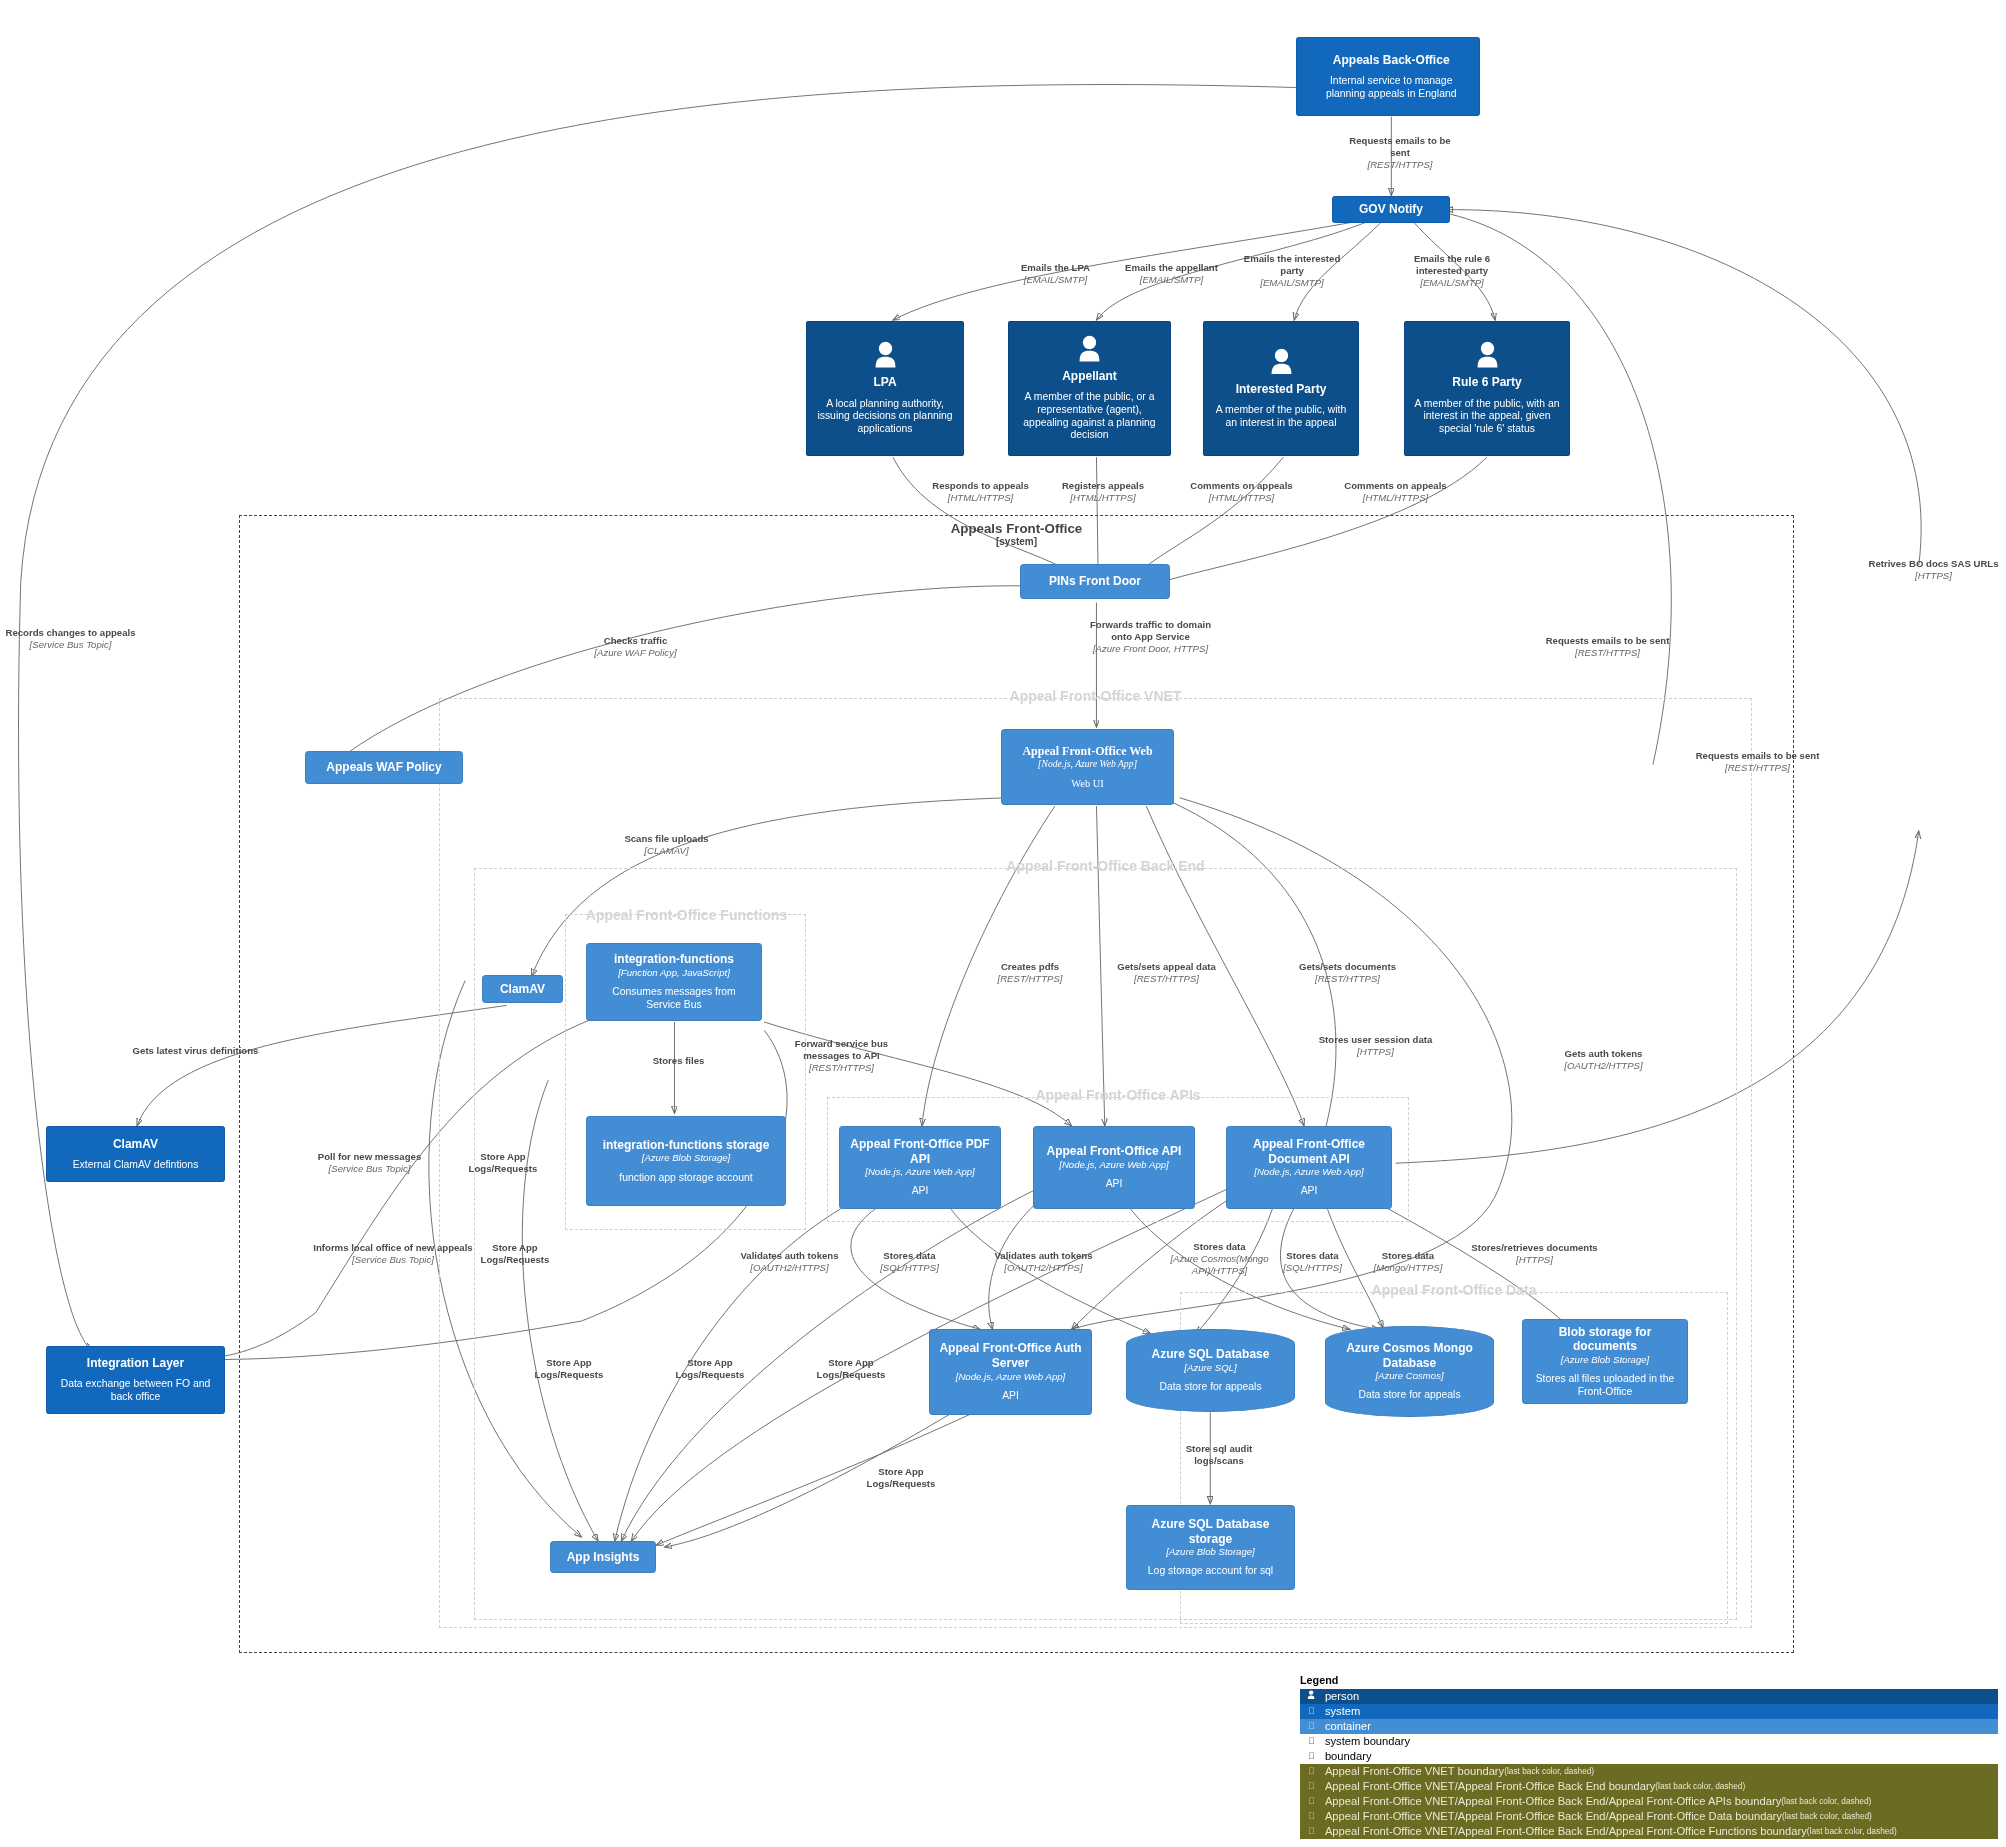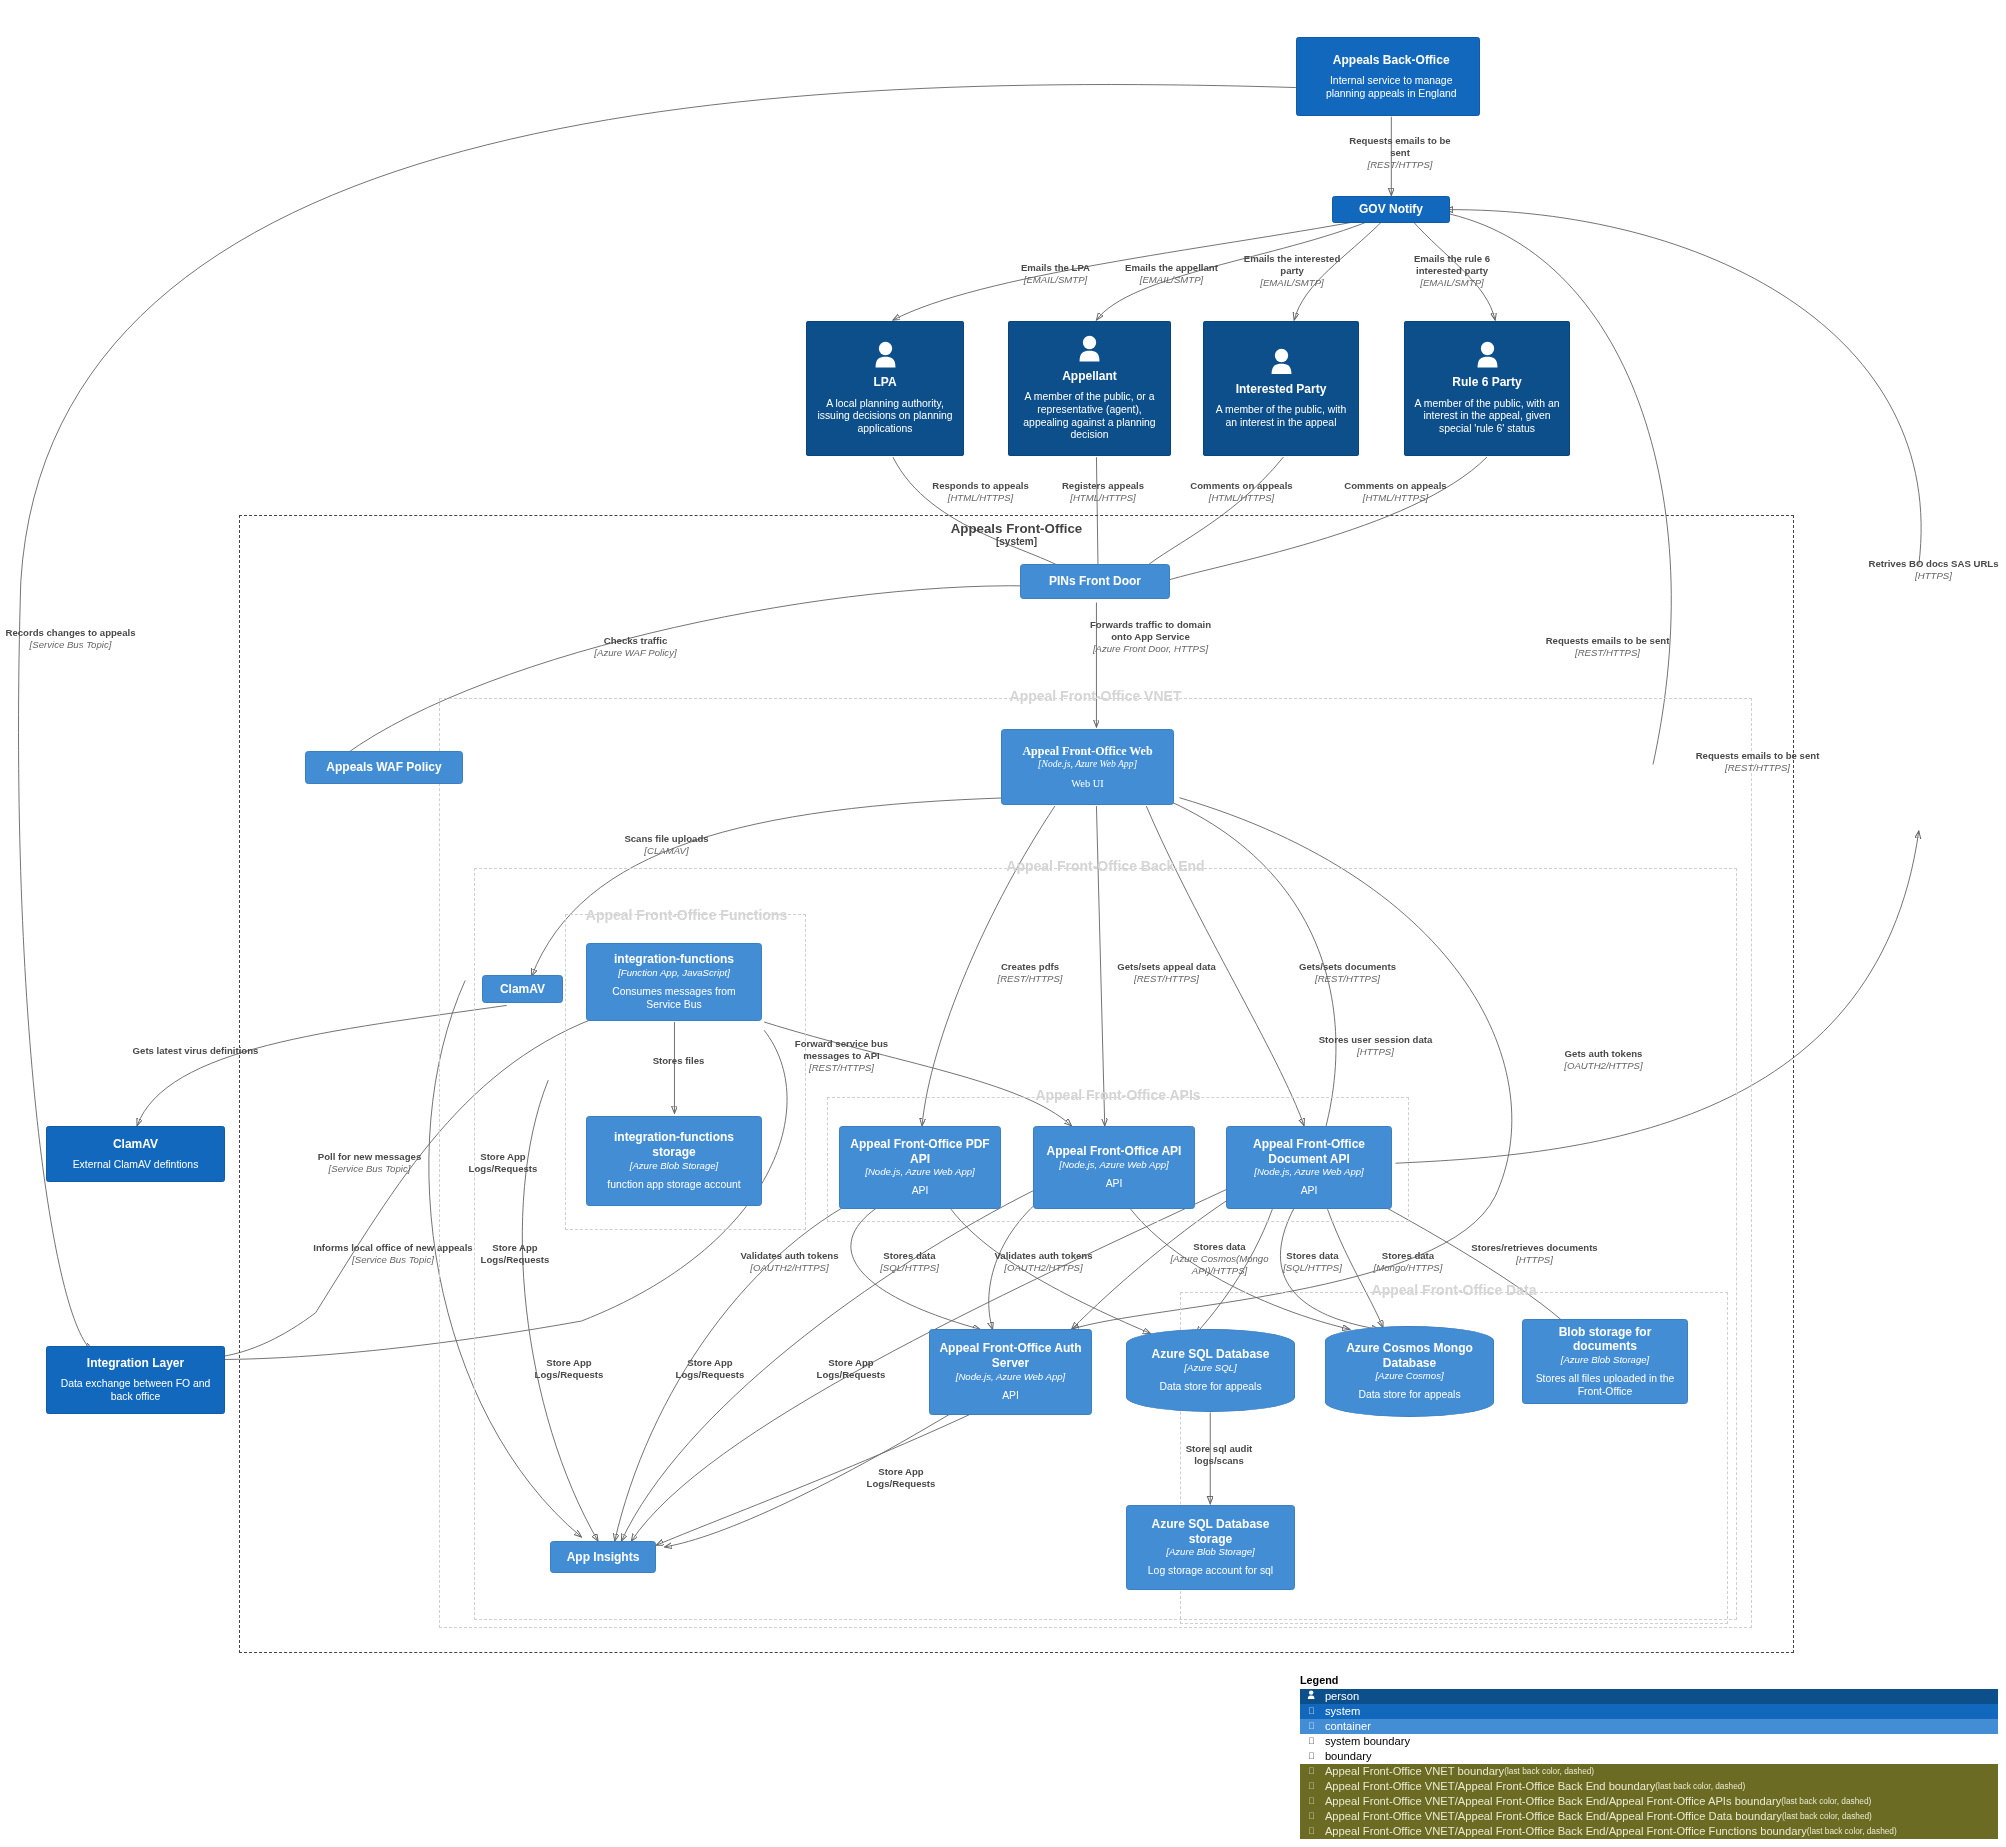--- a/index.html
+++ b/index.html
@@ -256,21 +256,21 @@
     <div class="nm">Integration Layer</div>
     <div class="desc">Data exchange between FO and back office</div>
   </div>
 
   <div class="node container" style="left:586px;top:943px;width:176px;height:78px;">
     <div class="nm">integration-functions</div>
     <div class="tech">[Function App, JavaScript]</div>
     <div class="desc">Consumes messages from Service Bus</div>
   </div>
 
-  <div class="node container" style="left:586px;top:1116px;width:176px;height:90px;">
+  <div class="node container" style="left:586px;top:1116px;width:200px;height:90px;">
     <div class="nm">integration-functions storage</div>
     <div class="tech">[Azure Blob Storage]</div>
     <div class="desc">function app storage account</div>
   </div>
 
   <div class="node container" style="left:839px;top:1126px;width:162px;height:83px;">
     <div class="nm">Appeal Front-Office PDF API</div>
     <div class="tech">[Node.js, Azure Web App]</div>
     <div class="desc">API</div>
   </div>

